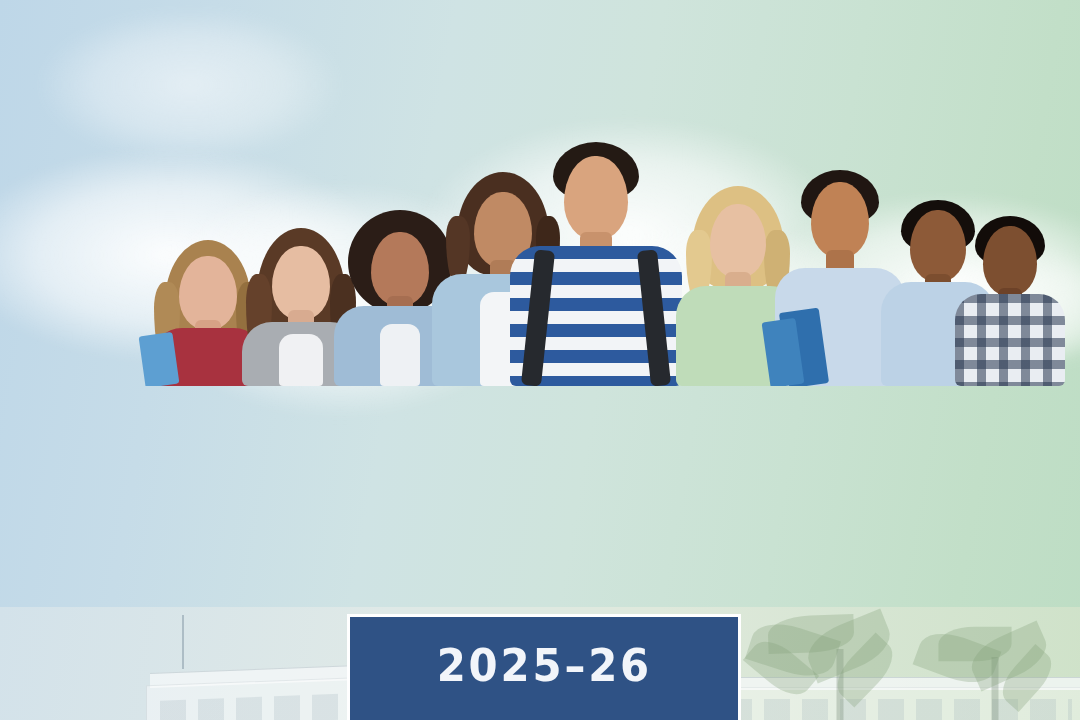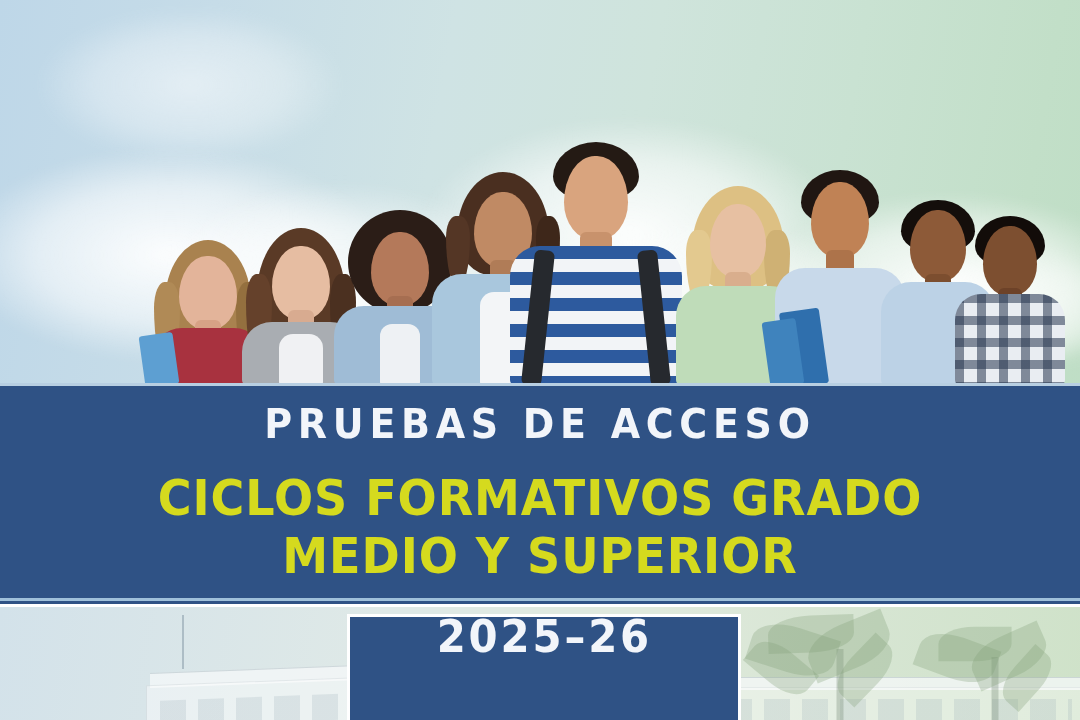--- a/index.html
+++ b/index.html
@@ -250,21 +250,21 @@
     left: 347px;
     top: 614px;
     width: 394px;
     height: 106px;
     background: #2f5285;
     border-left: 3px solid #ffffff;
     border-right: 3px solid #ffffff;
     border-top: 3px solid #ffffff;
     box-sizing: border-box;
     display: flex;
-    align-items: flex-start;
+    align-items: center;
     justify-content: center;
   }
   .banner-year .txt {
     color: #f2f5fa;
     font-size: 44px;
     font-weight: 700;
     letter-spacing: 3px;
     font-family: "DejaVu Sans", sans-serif;
     transform: scaleX(0.95);
     white-space: nowrap;
@@ -363,25 +363,20 @@
     <div class="stu" style="left:950px; width:120px; height:170px;">
       <div class="hair" style="top:0; width:70px; height:50px; background:#120c09;"></div>
       <div class="head" style="top:10px; width:54px; height:70px; background:#7d4f30;"></div>
       <div class="neck" style="top:72px; width:24px; height:22px; background:#6d4228;"></div>
       <div class="plaid" style="width:110px; height:92px;"></div>
     </div>
 
   </div>
 
 
-  <div class="band-main">
-    <div class="line-pruebas">PRUEBAS DE ACCESO</div>
-    <div class="line-yellow-1">CICLOS FORMATIVOS GRADO</div>
-    <div class="line-yellow-2">MEDIO Y SUPERIOR</div>
-  </div>
 
   <div class="bottomscene">
     <div class="mast" style="left:182px; top:8px; height:54px;"></div>
     <div class="bld-roof" style="left:150px; top:58px; width:420px; height:14px; transform:skewY(-2.2deg);"></div>
     <div class="bld" style="left:146px; top:70px; width:430px; height:60px; transform:skewY(-2.2deg); opacity:.8;"></div>
     <div class="windows" style="left:160px; top:86px; width:400px; height:26px; transform:skewY(-2.2deg);"></div>
 
     <div class="bld-roof" style="left:600px; top:70px; width:480px; height:12px;"></div>
     <div class="bld" style="left:600px; top:80px; width:480px; height:60px; opacity:.65;"></div>
     <div class="windows" style="left:612px; top:92px; width:460px; height:28px;"></div>

